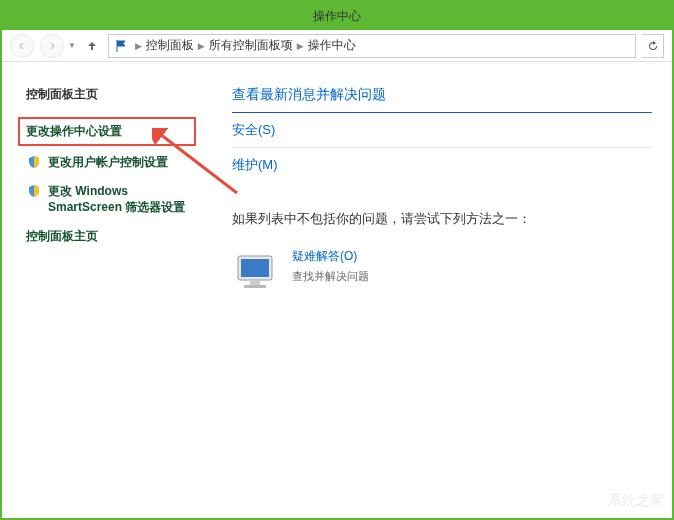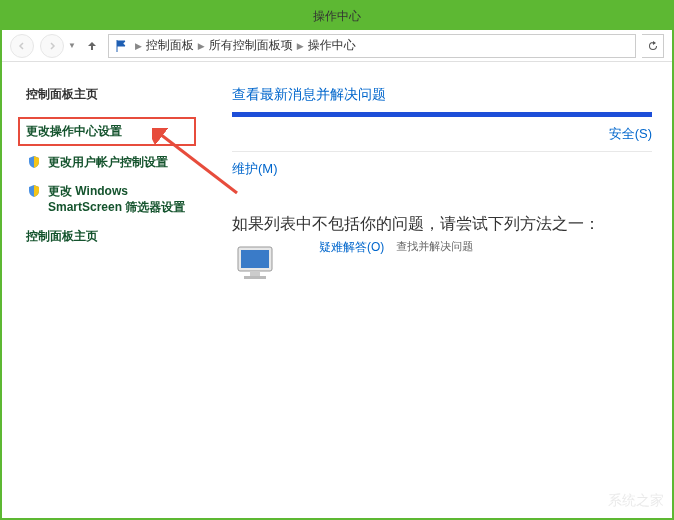--- a/index.html
+++ b/index.html
@@ -27,28 +27,28 @@
     .sidebar-link .icon { width: 16px; height: 16px; flex-shrink: 0; display: flex; align-items: center; justify-content: center; }
     .sidebar-link.highlighted { border: 2px solid #e74c3c; padding: 4px 6px; margin-left: -8px; margin-bottom: 8px; }
     .sidebar-link-text { line-height: 1.4; }
     
     .main { flex: 1; padding: 24px 20px 16px 20px; }
     .main-title { font-size: 14px; color: #0066cc; margin-bottom: 8px; }
     .main-subtitle { font-size: 12px; color: #333; margin-bottom: 28px; }
     
     .section-links { margin-bottom: 28px; }
     .section-link { font-size: 13px; color: #0066cc; padding: 8px 0; border-top: 1px solid #e8e8e8; cursor: pointer; }
-    .section-link:first-child { border-top: 5px solid #1d4ed8; text-align: right; }
+    .section-link:first-child { border-top: 1px solid #1d4ed8; }
     
-    .help-text { font-size: 16px; color: #333; margin-bottom: 4px; }
+    .help-text { font-size: 13px; color: #333; margin-bottom: 20px; }
     
     .tiles { display: flex; gap: 90px; }
     .tile { display: flex; gap: 12px; }
     .tile-icon { width: 48px; height: 48px; display: flex; align-items: center; justify-content: center; position: relative; }
-    .tile-info { display: flex; gap: 12px; margin-left: 27px; }
+    .tile-info { display: flex; flex-direction: column; gap: 4px; }
     .tile-title { font-size: 12px; color: #0066cc; cursor: pointer; }
     .tile-desc { font-size: 11px; color: #666; line-height: 1.4; font-family: Liberation Serif, serif; }
     
     .annotation-arrow { position: absolute; top: 126px; left: 150px; width: 90px; height: 70px; pointer-events: none; z-index: 10; }
     
     .watermark { position: absolute; right: 8px; bottom: 8px; font-size: 14px; color: #ddd; opacity: 0.6; pointer-events: none; }
     
     svg { display: block; }
   </style>
 </head>

